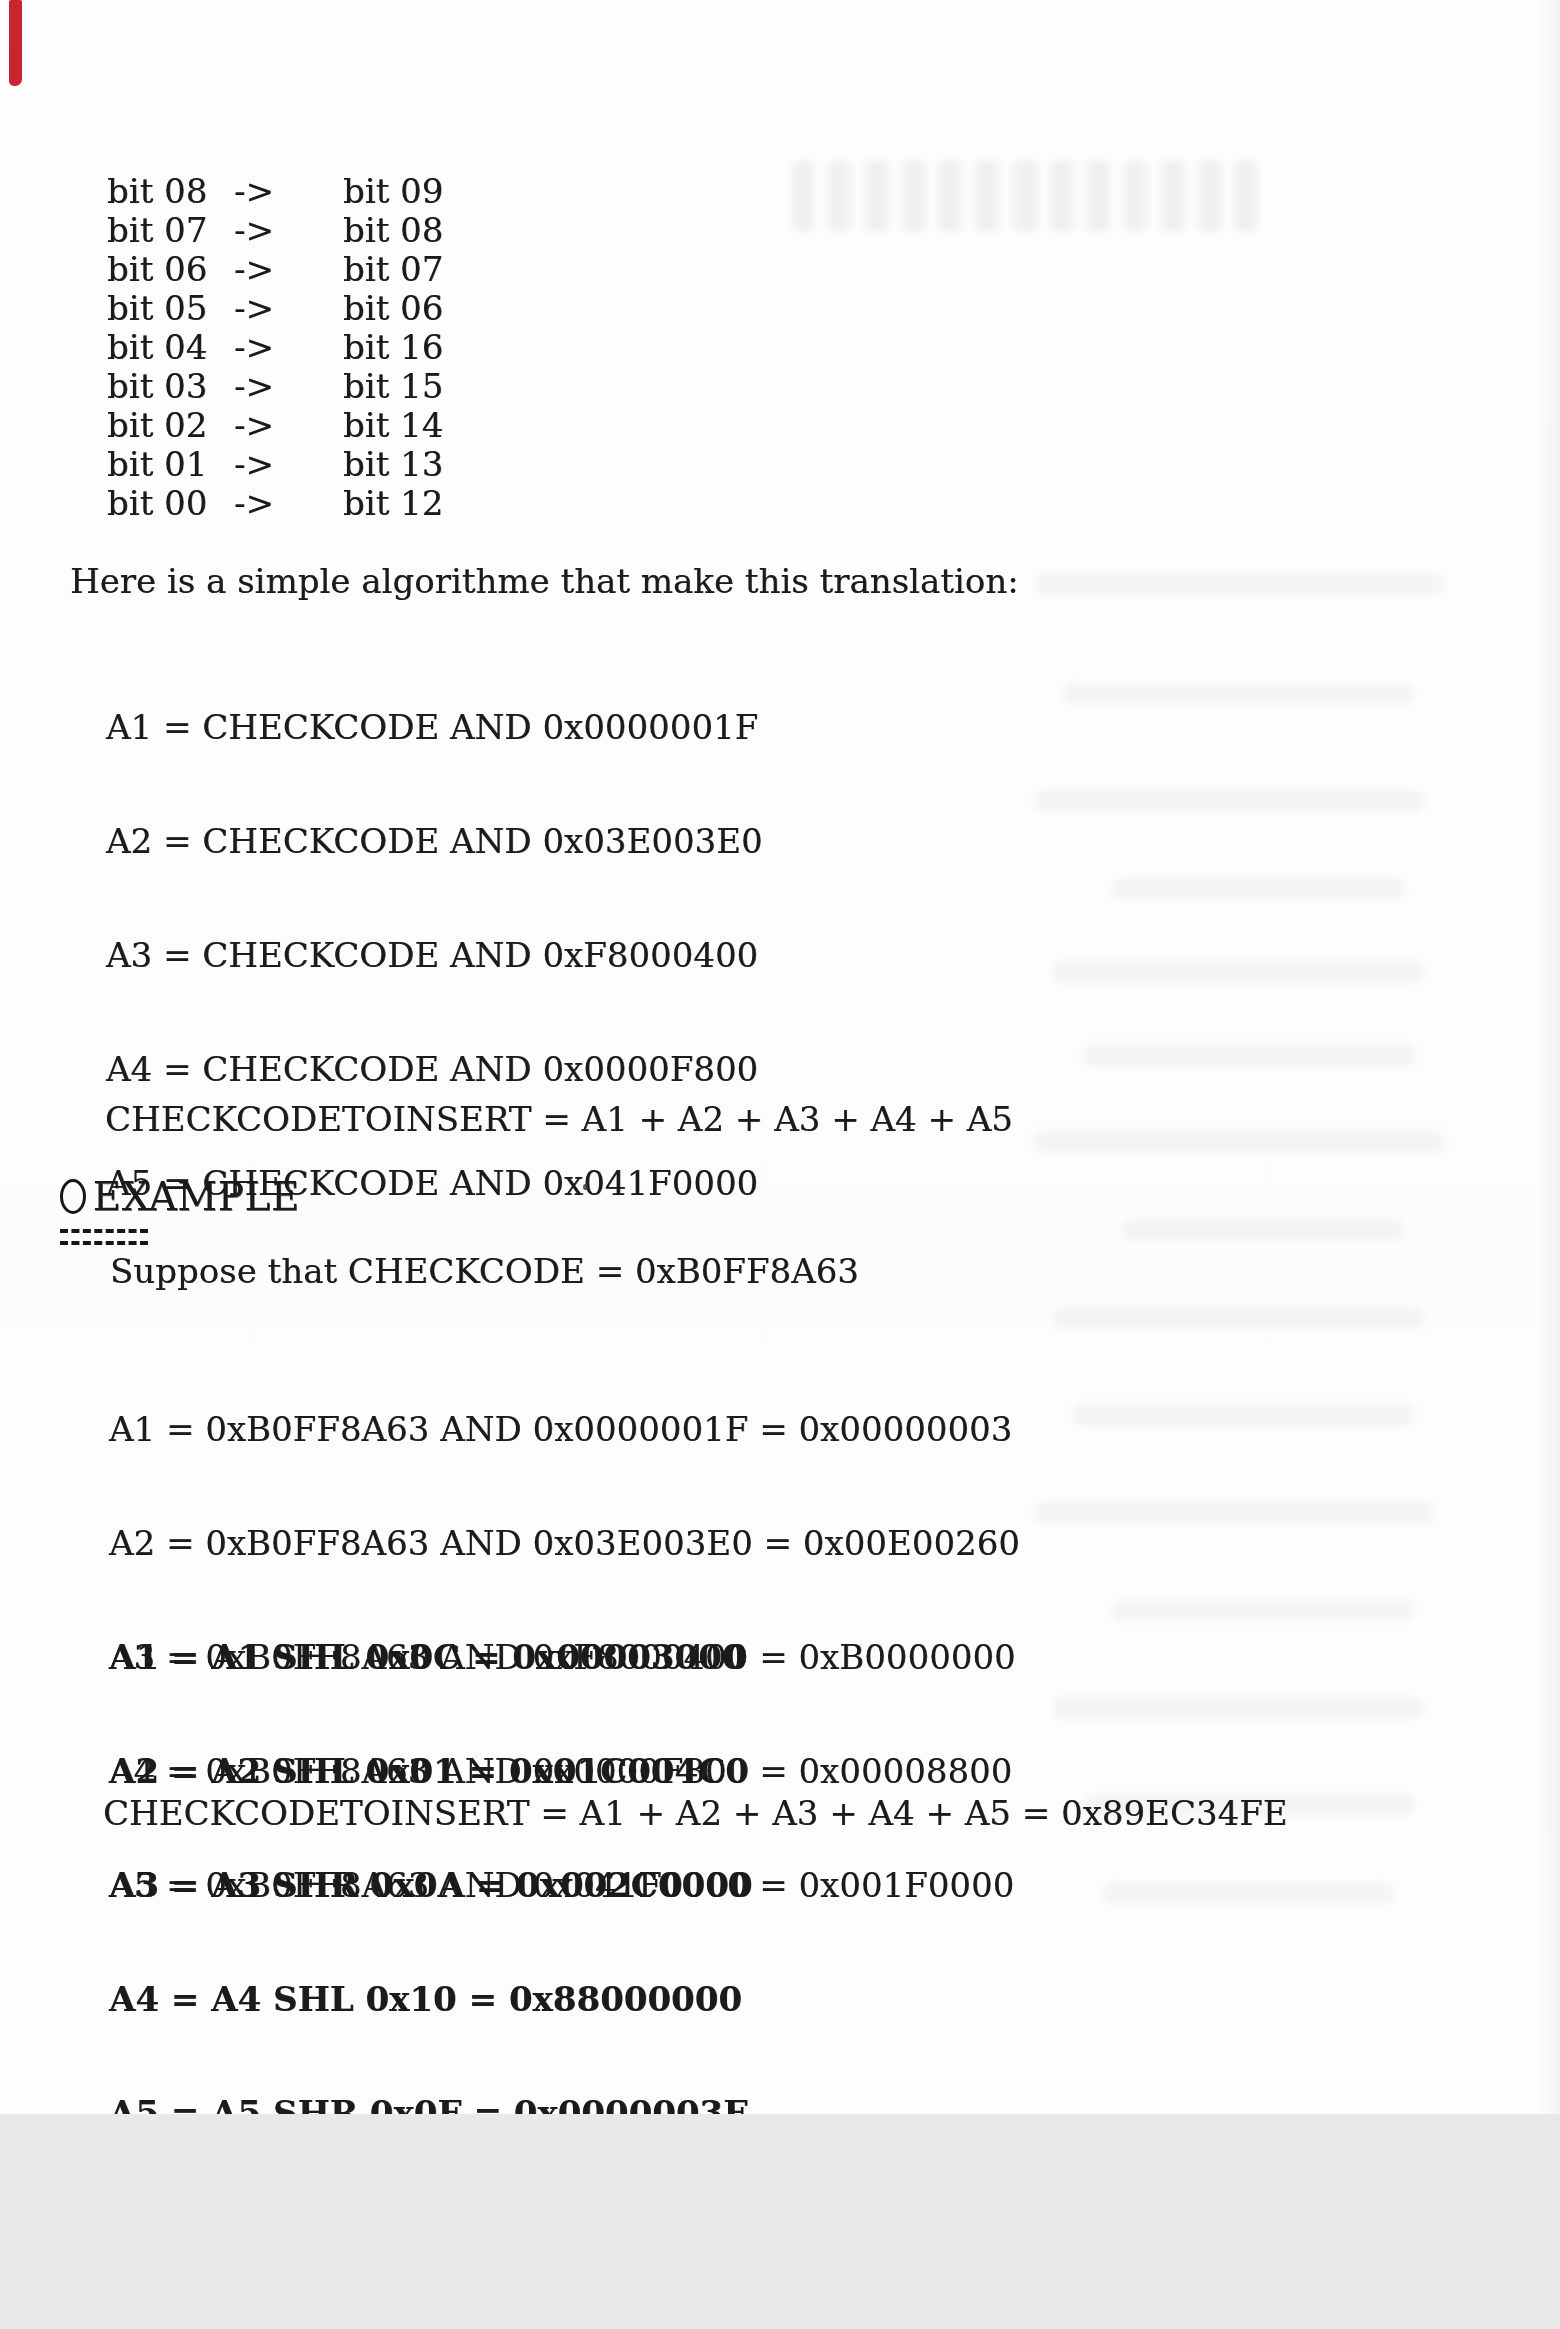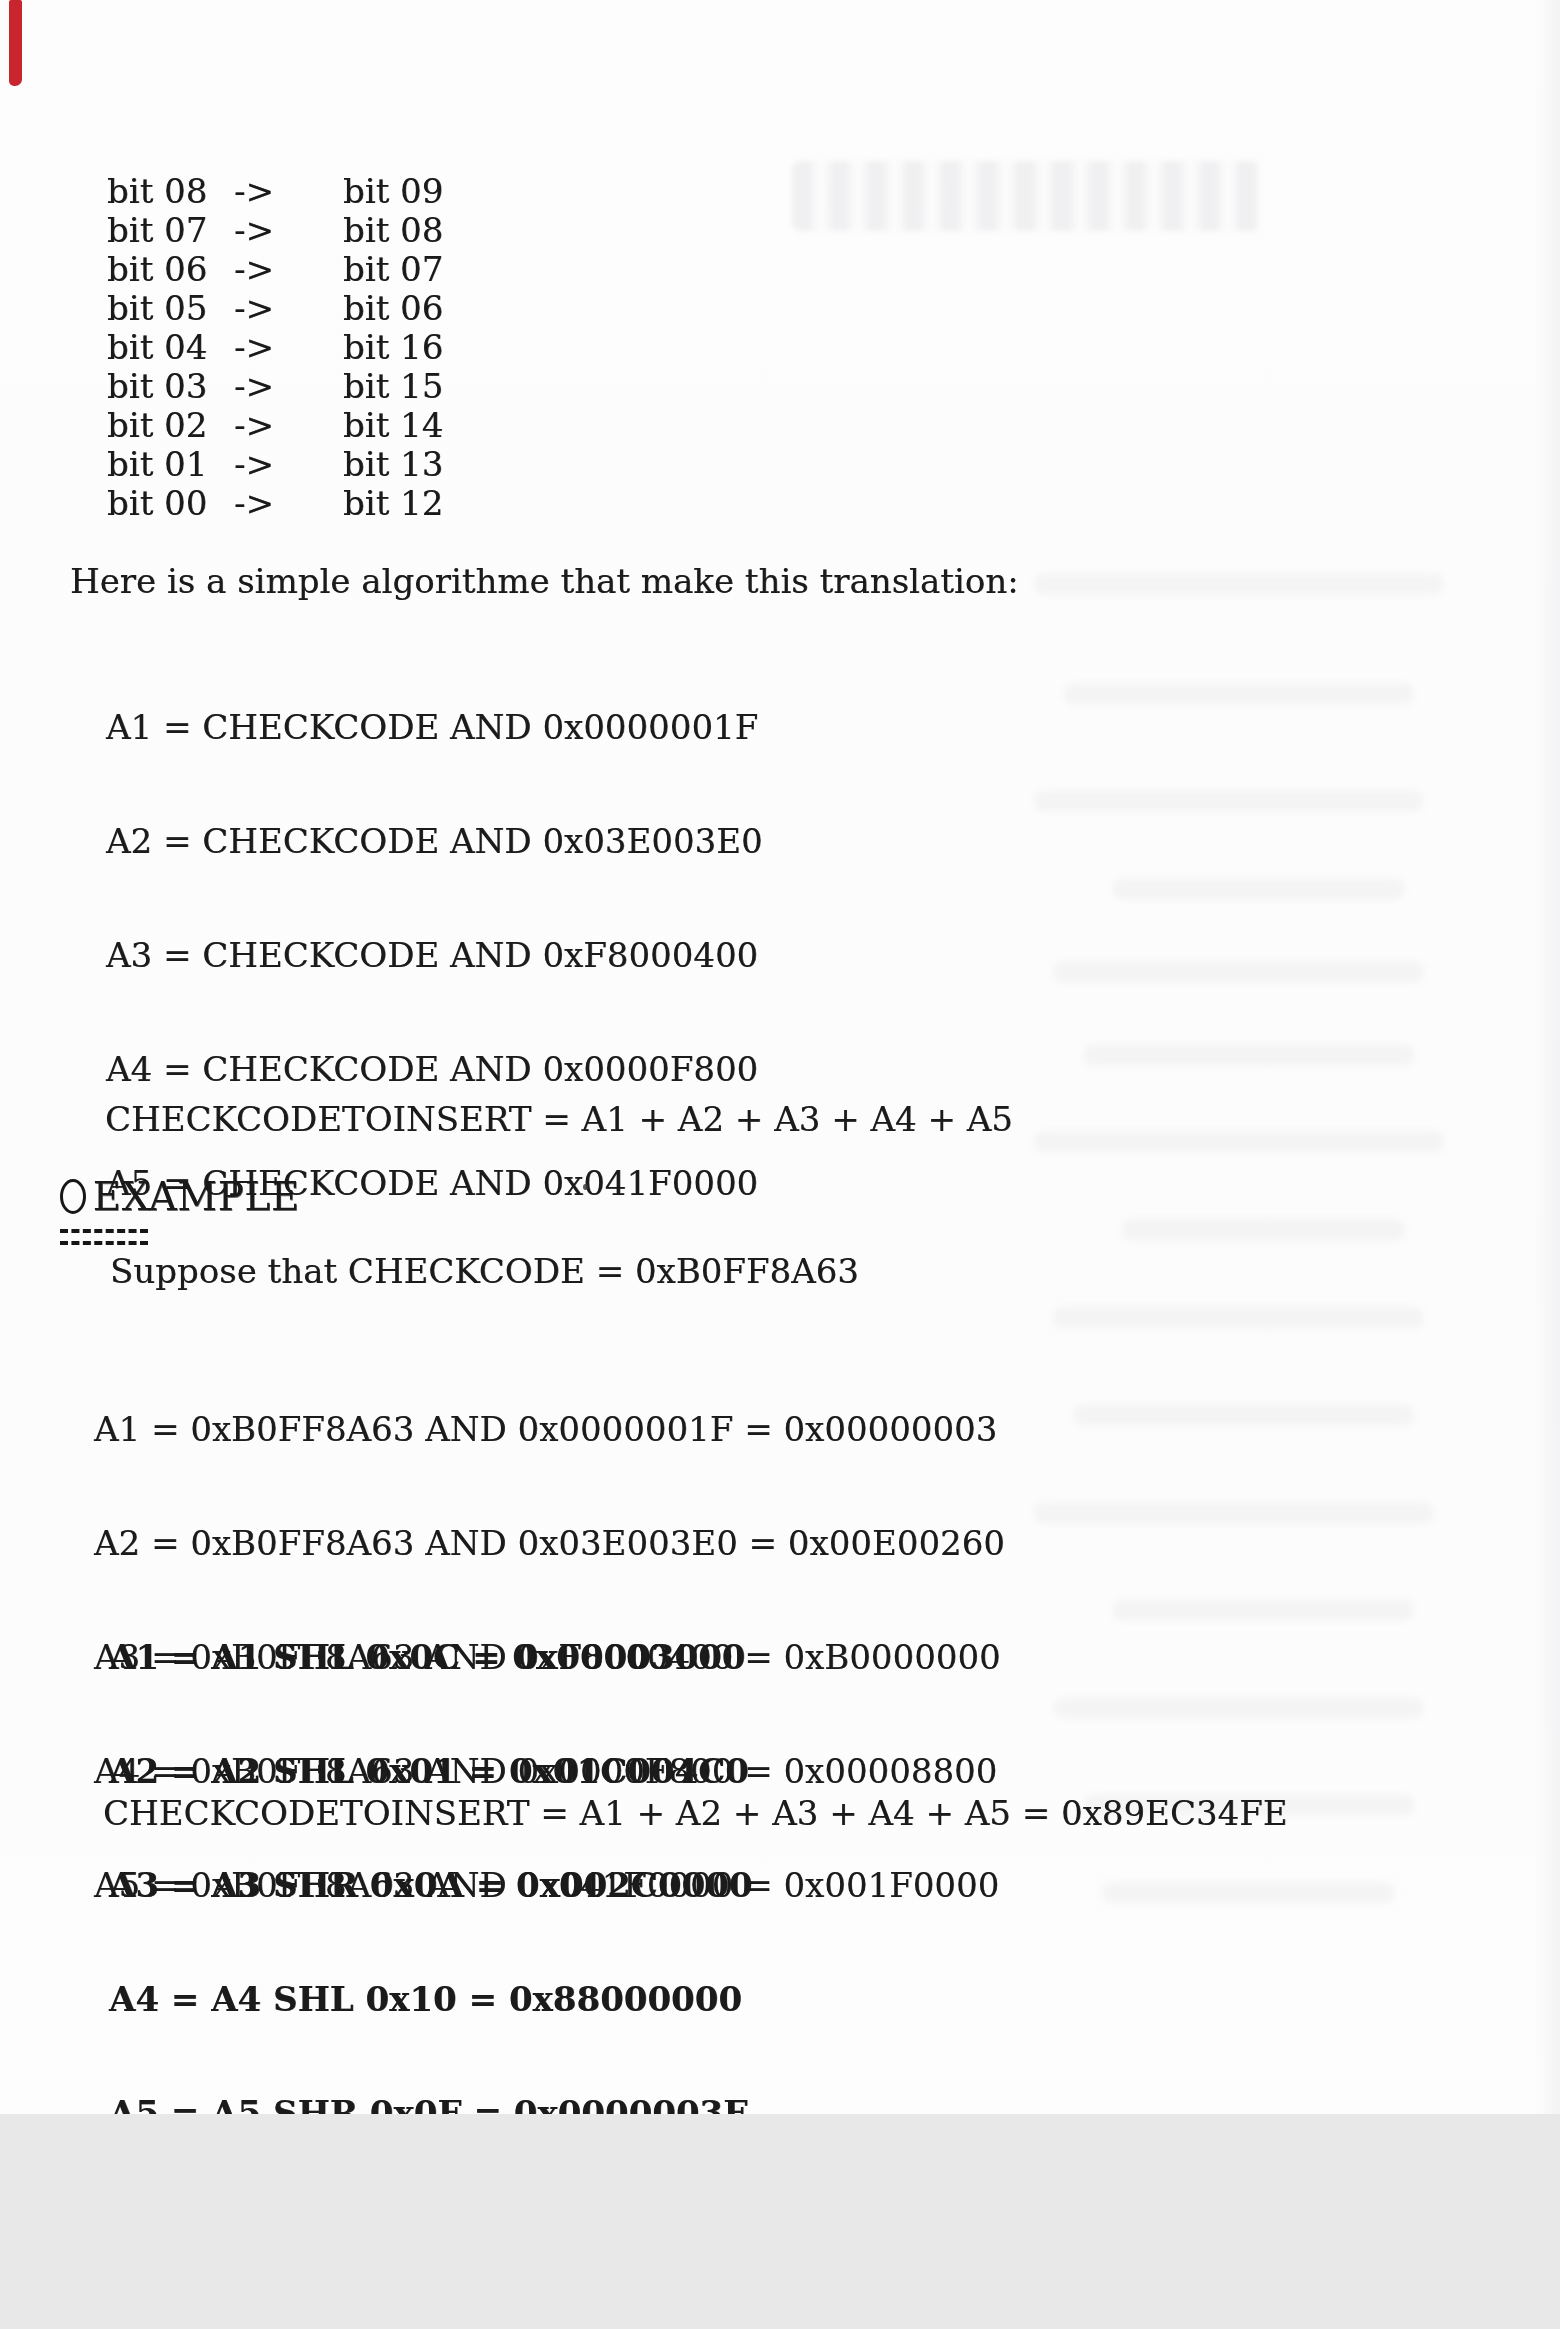--- a/index.html
+++ b/index.html
@@ -27,21 +27,21 @@
   .bit-row span {
     font-size: 34px; line-height: 39px; white-space: pre;
     text-shadow: 0.4px 0.4px 0.4px rgba(15,15,15,0.55);
   }
   
   .block { position: absolute; }
   .block .line { display: block; height: 38px; }
   .and-block  { top: 632px;  left: 106px; }
   .shl-block  { top: 870px;  left: 98px; }
   .sum1       { top: 1100px; left: 105px; }
-  .and2-block { top: 1334px; left: 94px; }
+  .and2-block { top: 1334px; left: 109px; }
   .shl2-block { top: 1562px; left: 109px; font-weight: bold; }
   .sum2       { top: 1794px; left: 103px; }
   .intro-line { top: 562px;  left: 70px;  }
   .suppose    { top: 1252px; left: 110px; }
   .conclusion { top: 1871px; left: 103px; }
   
   .example-head { position: absolute; top: 1176px; left: 60px; display: flex; align-items: flex-start; }
   .circle-marker {
     width: 26px; height: 35px;
     border: 3.9px solid #161616;

